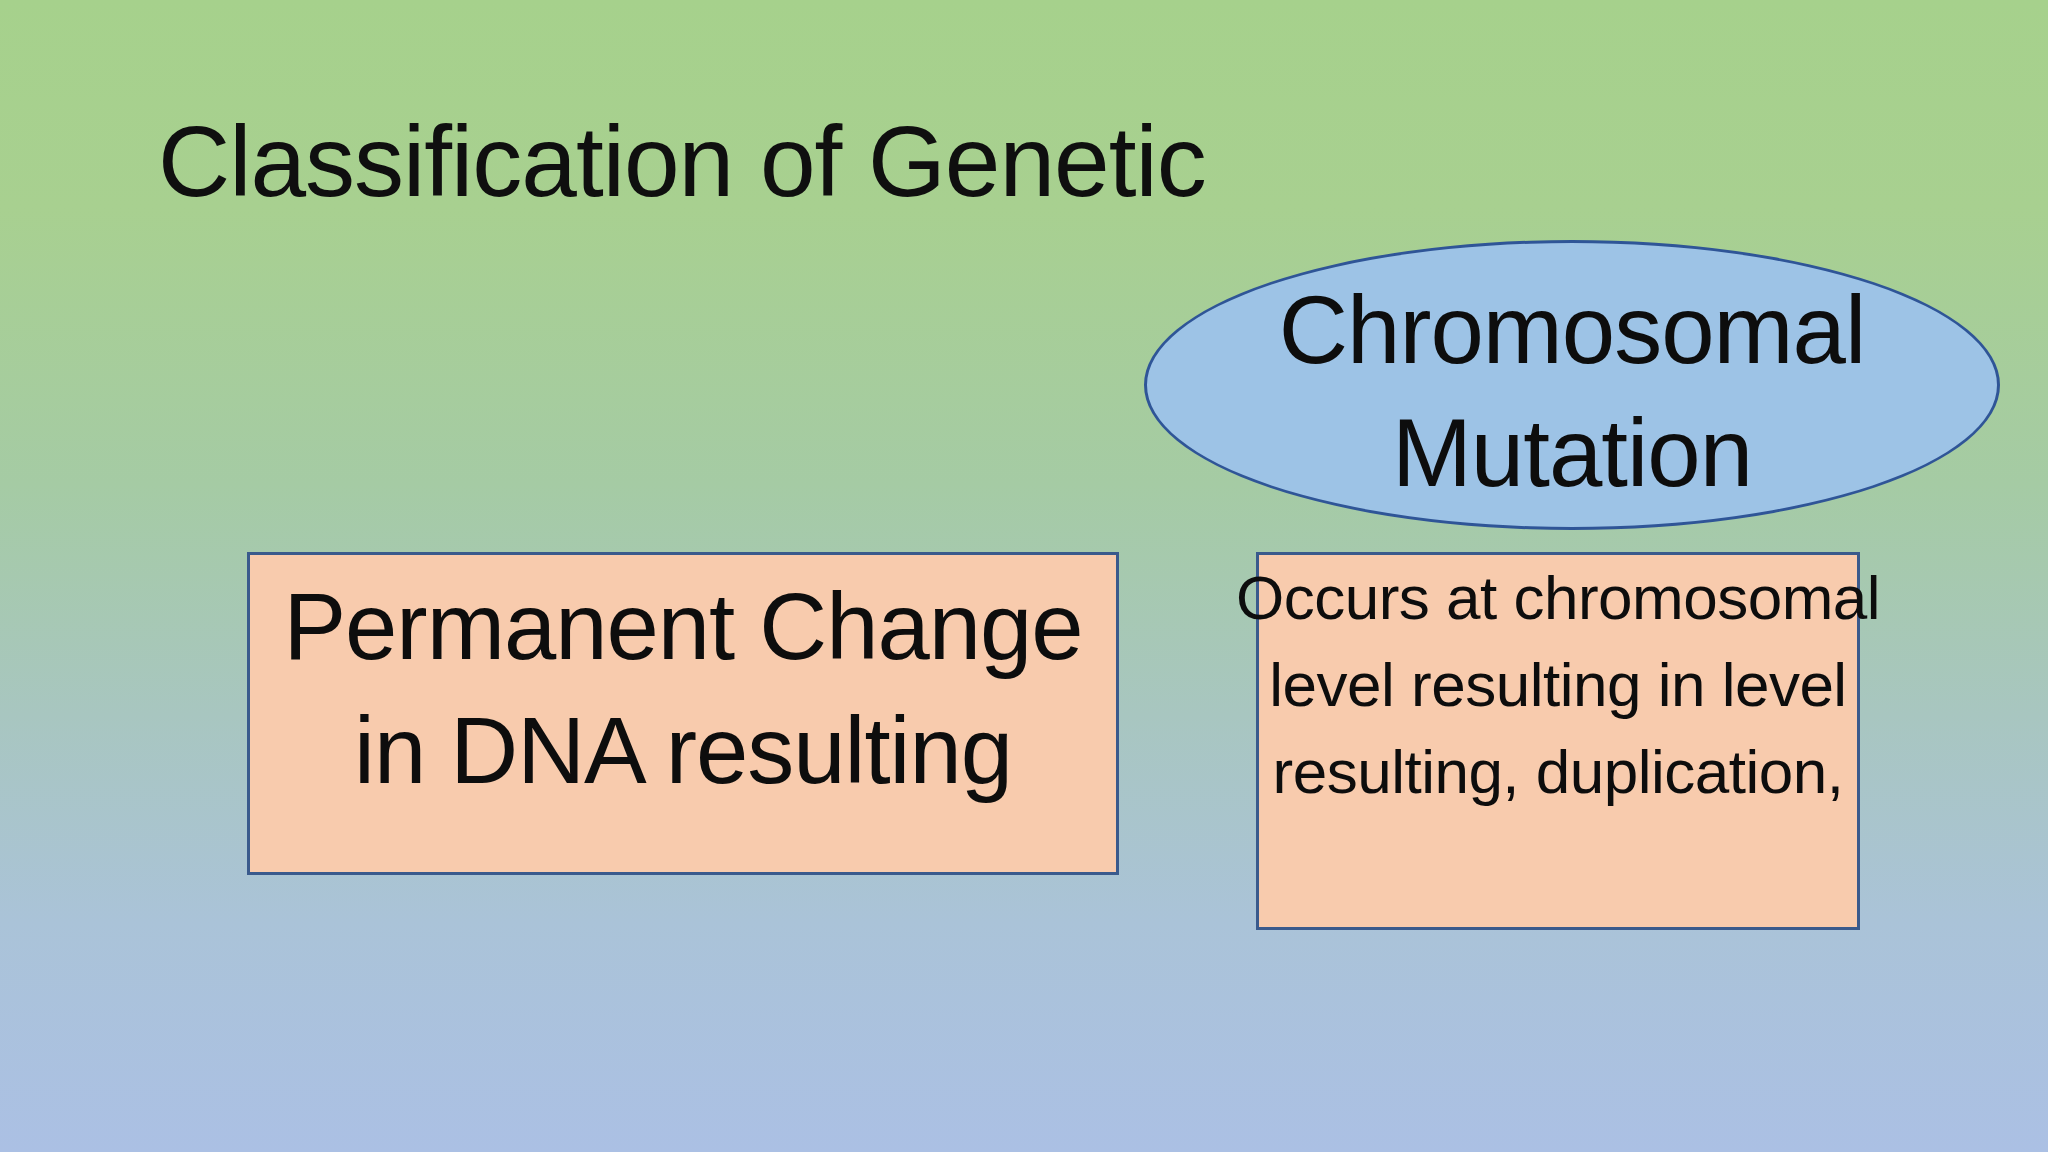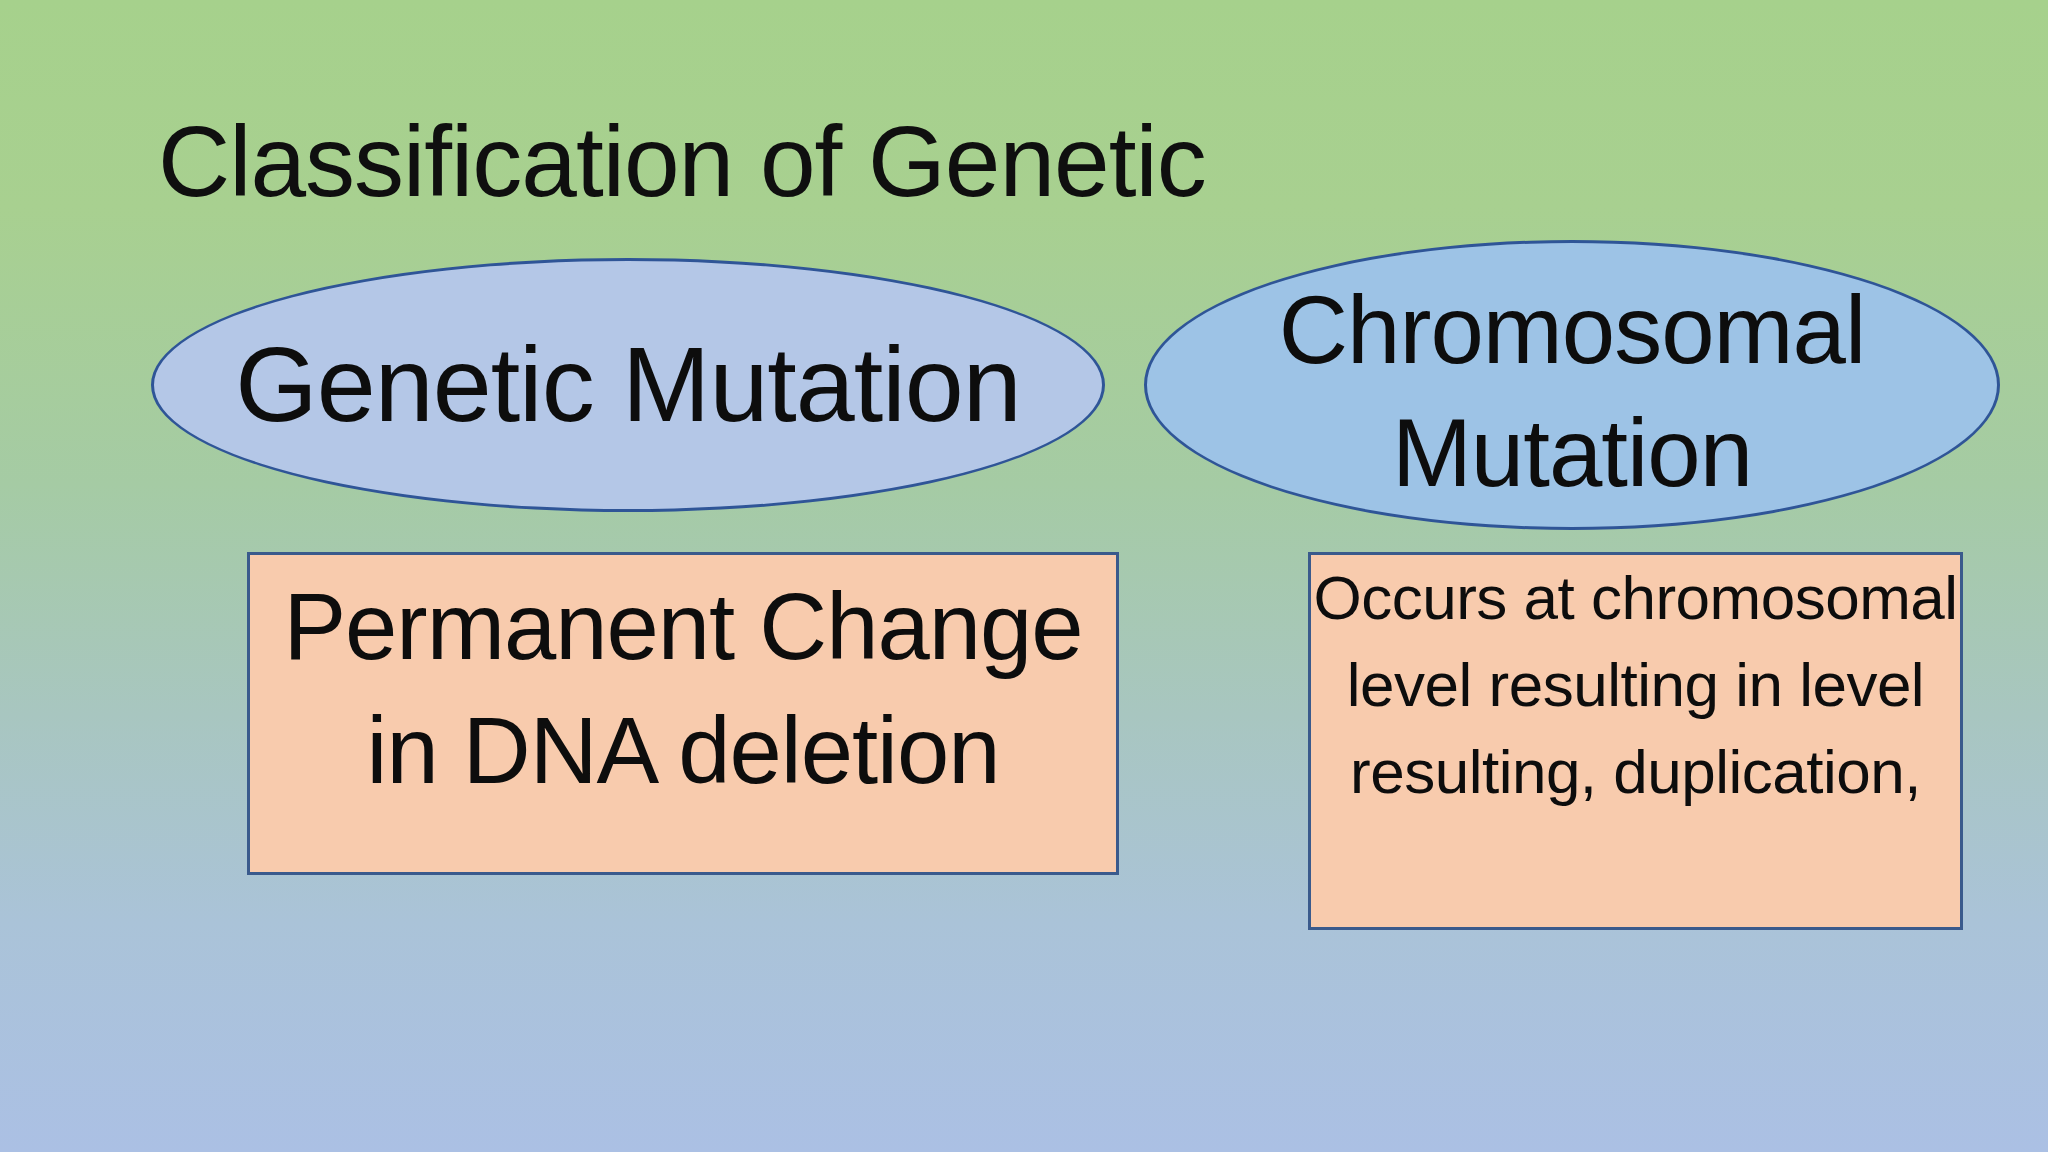--- a/index.html
+++ b/index.html
@@ -86,50 +86,47 @@
     height: 323px;
     font-size: 94px;
     padding-top: 10px;
   }
   .box.genetic-desc .line {
     line-height: 1.32;
     letter-spacing: -1px;
     white-space: nowrap;
   }
   .box.chromosomal-desc {
-    left: 1260px;
+    left: 1208px;
     top: 552px;
-    width: 655px;
+    width: 604px;
     height: 378px;
     font-size: 62px;
   }
   .box.chromosomal-desc .line {
     line-height: 1.4;
     letter-spacing: -0.5px;
     white-space: nowrap;
   }
 </style>
 </head>
 <body>
 
 <div class="stage">
 
   <div class="page-title">Classification of Genetic</div>
 
-  <div class="ellipse genetic">
-    <span class="label">Genetic Mutation</span>
-  </div>
 
   <div class="ellipse chromosomal">
     <span class="label">Chromosomal Mutation</span>
   </div>
 
   <div class="box genetic-desc">
     <div class="line">Permanent Change</div>
-    <div class="line">in DNA deletion</div>
+    <div class="line">in DNA resulting</div>
   </div>
 
   <div class="box chromosomal-desc">
     <div class="line">Occurs at chromosomal</div>
     <div class="line">level resulting in level</div>
     <div class="line">resulting, duplication,</div>
   </div>
 
 </div>
 

